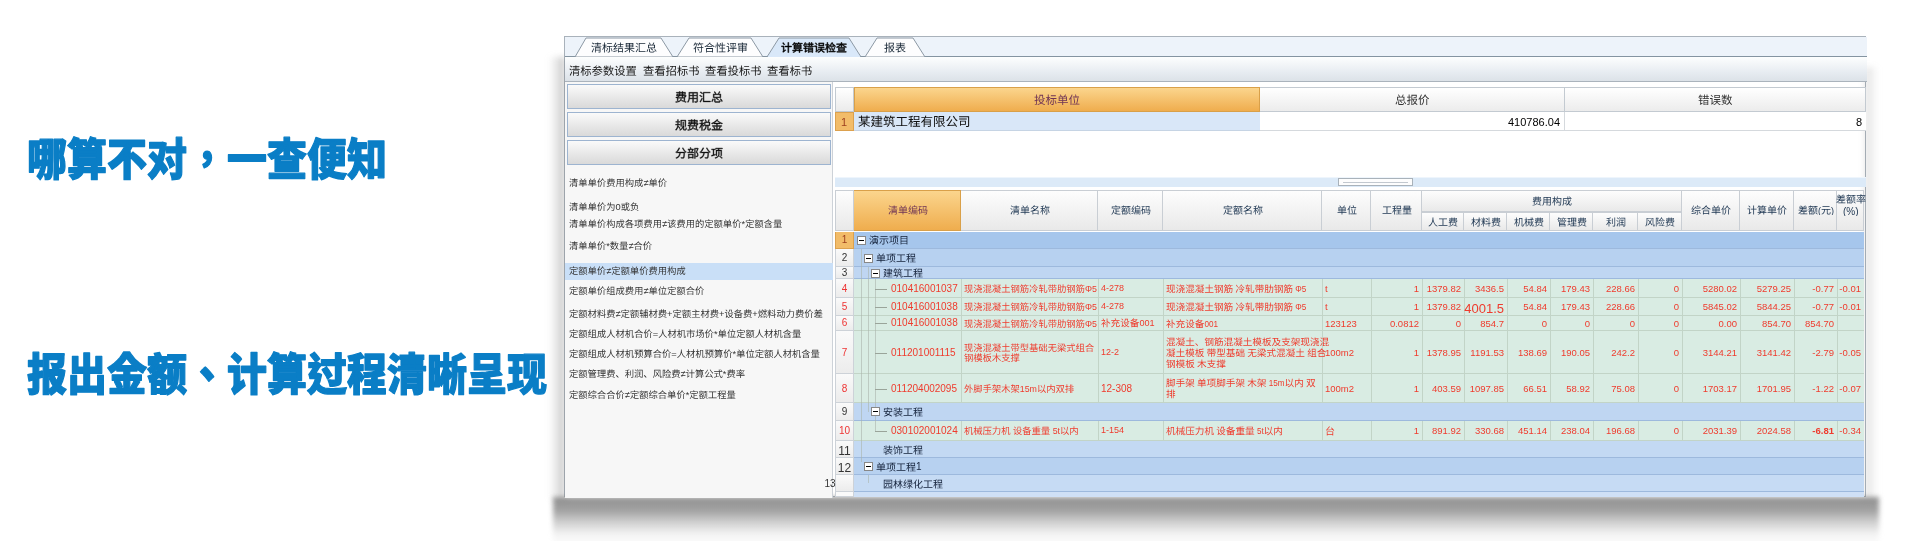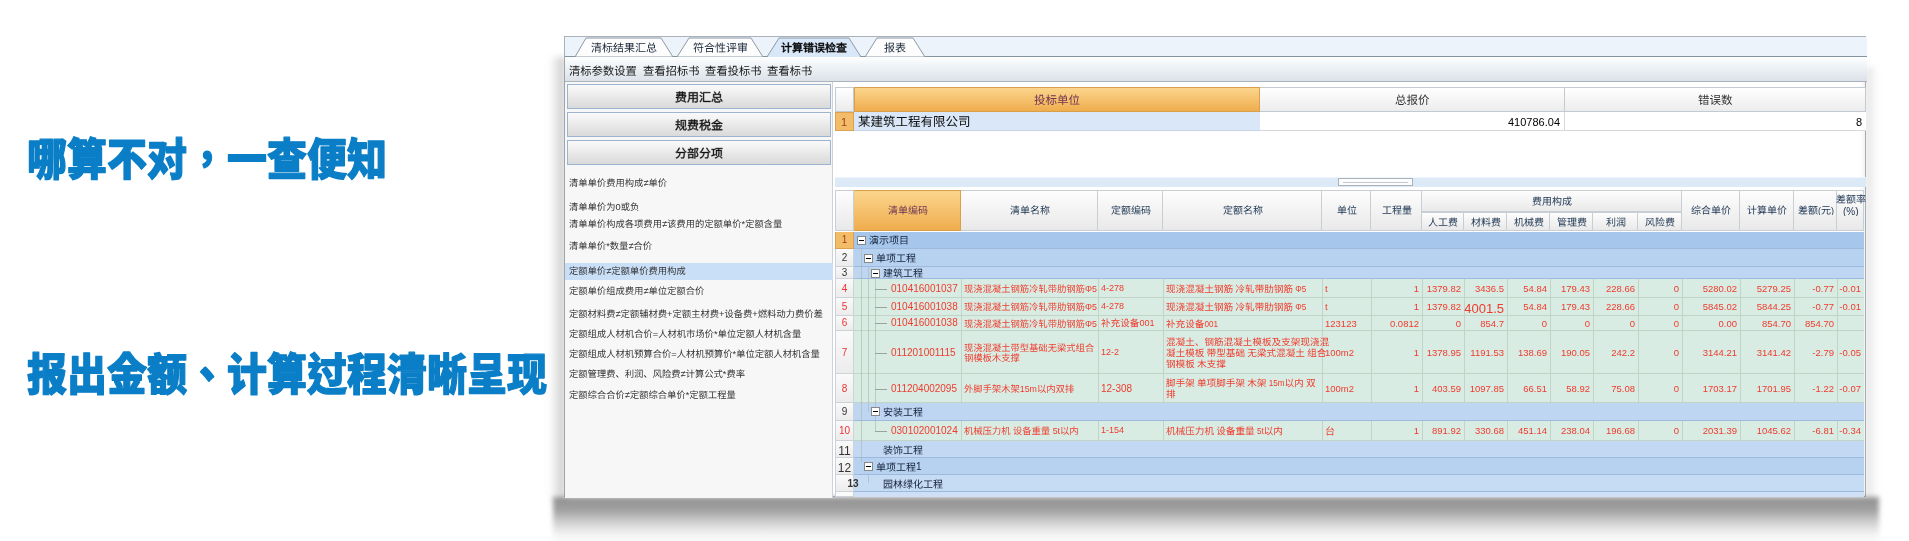--- a/index.html
+++ b/index.html
@@ -802,21 +802,21 @@
     <div style="left:1175px;top:383.5px;width:1px;height:20.5px;background:#c2d4c7;z-index:2"></div>
     <div style="left:1229px;top:383.5px;width:1px;height:20.5px;background:#c2d4c7;z-index:2"></div>
     <div style="left:1272px;top:383.5px;width:1px;height:20.5px;background:#c2d4c7;z-index:2"></div>
     <div style="left:270px;top:404px;width:19px;height:17px;background:linear-gradient(#fafafa,#ececec);border:1px solid #cdd2d8;border-top:none;z-index:2"></div>
     <div style="position:absolute;left:279.5px;top:407.5px;font-size:12px;color:#333;font-weight:normal;white-space:pre;line-height:1;transform:translateX(-50%);z-index:6">11</div>
     <div style="left:289px;top:404px;width:1010px;height:17px;background:#c3d9f3;border-bottom:1px solid #9db9dd;z-index:1"></div>
     <div style="left:270px;top:421px;width:19px;height:17px;background:linear-gradient(#fafafa,#ececec);border:1px solid #cdd2d8;border-top:none;z-index:2"></div>
     <div style="position:absolute;left:279.5px;top:424.5px;font-size:12px;color:#333;font-weight:normal;white-space:pre;line-height:1;transform:translateX(-50%);z-index:6">12</div>
     <div style="left:289px;top:421px;width:1010px;height:17px;background:#b7d1f0;border-bottom:1px solid #9db9dd;z-index:1"></div>
     <div style="left:270px;top:438px;width:19px;height:17px;background:linear-gradient(#fafafa,#ececec);border:1px solid #cdd2d8;border-top:none;z-index:2"></div>
-    <div style="position:absolute;left:288px;top:441.5px;font-size:10px;color:#333;font-weight:bold;white-space:pre;line-height:1;transform:translateX(-50%);z-index:6">13</div>
+    <div style="position:absolute;left:265px;top:441.5px;font-size:10px;color:#333;font-weight:normal;white-space:pre;line-height:1;transform:translateX(-50%);z-index:6">13</div>
     <div style="left:289px;top:438px;width:1010px;height:17px;background:#c6dbf4;border-bottom:1px solid #9db9dd;z-index:1"></div>
     <div style="left:270px;top:455px;width:19px;height:4.5px;background:#fafafa;border:1px solid #cdd2d8;border-top:none;z-index:2"></div>
     <div style="left:289px;top:455px;width:1010px;height:4.5px;background:#cfe0f6;z-index:1"></div>
     <div style="left:292px;top:198.75px;width:9px;height:9px;background:#fff;border:1px solid #888;z-index:6"></div>
     <div style="left:294px;top:202.75px;width:5px;height:1px;background:#000;z-index:7"></div>
     <div style="position:absolute;left:304.0px;top:198.2px;z-index:6">
       <svg class="cj " style="width:40.0px;height:10px;" viewBox="0 0 800 200" preserveAspectRatio="none">
         <g fill="#16243d" stroke="none">
           <use href="#u6F14" x="0"></use>
           <use href="#u793A" x="200"></use>
@@ -1286,22 +1286,22 @@
       </svg>
     </div>
     <div style="position:absolute;left:854px;top:389.25px;font-size:9.5px;color:#ef3b2d;font-weight:normal;white-space:pre;line-height:1;transform:translateX(-100%);z-index:6">1</div>
     <div style="position:absolute;left:896px;top:389.25px;font-size:9.5px;color:#ef3b2d;font-weight:normal;white-space:pre;line-height:1;transform:translateX(-100%);z-index:6">891.92</div>
     <div style="position:absolute;left:939px;top:389.25px;font-size:9.5px;color:#ef3b2d;font-weight:normal;white-space:pre;line-height:1;transform:translateX(-100%);z-index:6">330.68</div>
     <div style="position:absolute;left:982px;top:389.25px;font-size:9.5px;color:#ef3b2d;font-weight:normal;white-space:pre;line-height:1;transform:translateX(-100%);z-index:6">451.14</div>
     <div style="position:absolute;left:1025px;top:389.25px;font-size:9.5px;color:#ef3b2d;font-weight:normal;white-space:pre;line-height:1;transform:translateX(-100%);z-index:6">238.04</div>
     <div style="position:absolute;left:1070px;top:389.25px;font-size:9.5px;color:#ef3b2d;font-weight:normal;white-space:pre;line-height:1;transform:translateX(-100%);z-index:6">196.68</div>
     <div style="position:absolute;left:1114px;top:389.25px;font-size:9.5px;color:#ef3b2d;font-weight:normal;white-space:pre;line-height:1;transform:translateX(-100%);z-index:6">0</div>
     <div style="position:absolute;left:1172px;top:389.25px;font-size:9.5px;color:#ef3b2d;font-weight:normal;white-space:pre;line-height:1;transform:translateX(-100%);z-index:6">2031.39</div>
-    <div style="position:absolute;left:1226px;top:389.25px;font-size:9.5px;color:#ef3b2d;font-weight:normal;white-space:pre;line-height:1;transform:translateX(-100%);z-index:6">1045.62</div>
-    <div style="position:absolute;left:1269px;top:389.25px;font-size:9.5px;color:#ef3b2d;font-weight:normal;white-space:pre;line-height:1;transform:translateX(-100%);z-index:6">-6.81</div>
+    <div style="position:absolute;left:1226px;top:389.25px;font-size:9.5px;color:#ef3b2d;font-weight:normal;white-space:pre;line-height:1;transform:translateX(-100%);z-index:6">2024.58</div>
+    <div style="position:absolute;left:1269px;top:389.25px;font-size:9.5px;color:#ef3b2d;font-weight:bold;white-space:pre;line-height:1;transform:translateX(-100%);z-index:6">-6.81</div>
     <div style="position:absolute;left:1296px;top:389.25px;font-size:9.5px;color:#ef3b2d;font-weight:normal;white-space:pre;line-height:1;transform:translateX(-100%);z-index:6">-0.34</div>
   </div>
 <svg width="0" height="0" style="position:absolute">
     <defs>
       <path id="u3001" d="M55 187L68 176C56 161 38 143 23 131L10 143C25 154 42 171 55 187Z"></path>
       <path id="u4E3A" d="M32 19C40 29 49 41 53 50L67 43C63 35 53 22 45 14ZM100 102C110 114 122 131 127 141L140 134C135 124 123 108 112 96ZM82 8L82 32C82 40 82 48 81 56L16 56L16 71L80 71C75 107 59 147 11 178C15 181 20 186 23 189C74 155 90 110 95 71L164 71C161 139 158 166 152 172C150 175 148 175 143 175C139 175 126 175 112 174C115 178 117 185 118 189C130 190 143 190 150 190C157 189 162 187 166 182C174 172 177 144 180 64C180 62 180 56 180 56L97 56C97 48 97 40 97 32L97 8Z"></path>
       <path id="u4E3B" d="M75 17C87 26 101 39 109 48L21 48L21 63L92 63L92 107L30 107L30 121L92 121L92 171L11 171L11 185L190 185L190 171L108 171L108 121L171 121L171 107L108 107L108 63L179 63L179 48L114 48L124 41C116 32 100 18 87 9Z"></path>
       <path id="u4E66" d="M143 24C156 33 173 45 181 53L190 41C182 34 165 22 152 14ZM25 43L25 58L84 58L84 97L12 97L12 111L84 111L84 192L99 192L99 111L173 111C171 140 168 153 164 157C162 158 160 159 155 159C151 159 138 158 125 157C128 161 130 167 130 172C143 172 155 173 161 172C168 172 172 170 176 166C182 160 186 144 189 104C189 102 189 97 189 97L160 97L160 43L99 43L99 9L84 9L84 43ZM99 97L99 58L145 58L145 97Z"></path>
       <path id="u4EBA" d="M91 9C91 39 92 137 9 179C13 183 18 187 21 191C70 165 91 120 100 80C110 117 132 167 182 190C184 186 189 181 193 178C122 146 110 62 107 38C108 26 108 16 108 9Z"></path>
       <path id="u4EE5" d="M75 34C86 48 99 68 105 81L118 73C112 61 99 41 88 27ZM152 16C148 105 134 155 69 180C73 183 79 190 81 193C108 181 126 165 139 143C155 159 172 179 180 191L193 182C184 167 164 146 147 130C160 101 165 64 168 16ZM28 172C33 167 41 163 99 135C97 132 95 125 95 121L48 143L48 23L32 23L32 141C32 151 24 157 20 160C22 162 27 168 28 172Z"></path>

